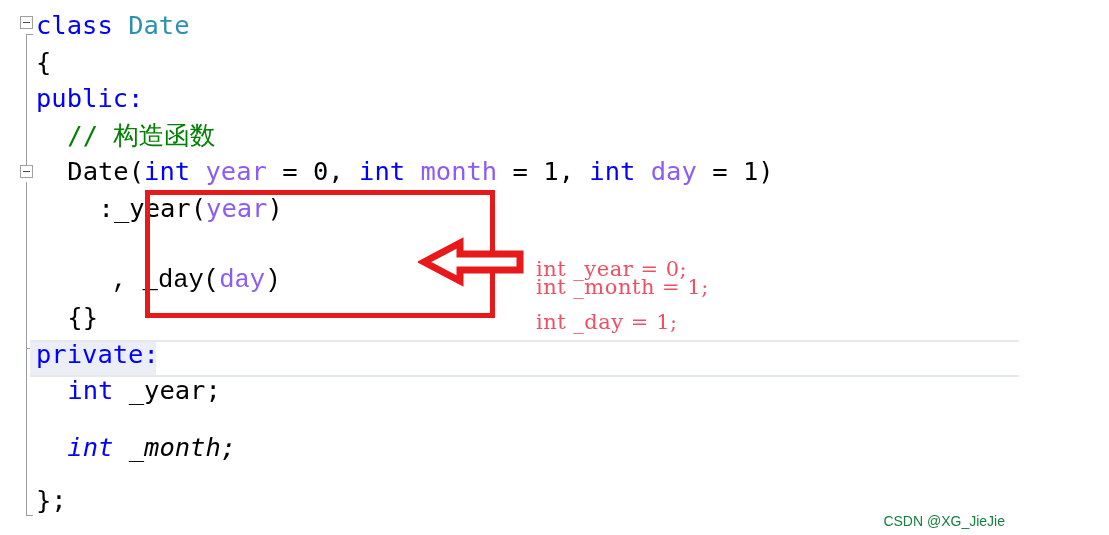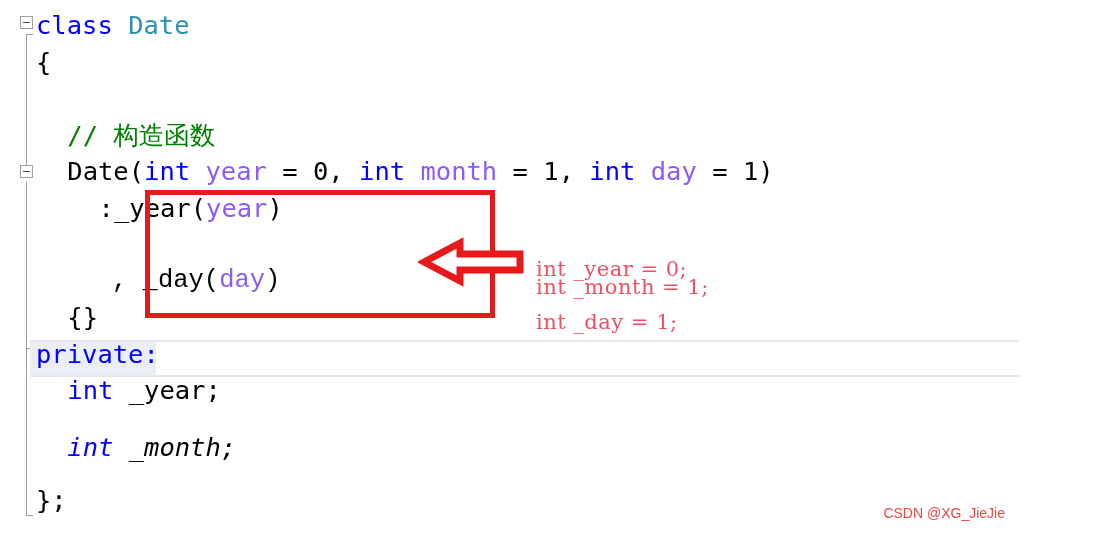--- a/index.html
+++ b/index.html
@@ -116,24 +116,24 @@
   }
   .note.code {
     font-size: 21px;
     letter-spacing: 0.5px;
   }
 
   
   #watermark {
     position: absolute;
     right: 14px;
-    bottom: 14px;
+    bottom: 6px;
     font-family: "Liberation Sans", sans-serif;
     font-size: 14px;
-    color: #ef4444;
+    color: #15803d;
     white-space: pre;
   }
 </style>
 </head>
 <body>
 
 <div id="screen">
 
   <div>
     <div class="gutter-line top"></div>
@@ -145,20 +145,21 @@
     <div class="collapse-box" style="left:20px; top:165px;"></div>
   </div>
 
   <div class="hl-row" style="top:340px;">
     <div class="fill"></div>
   </div>
 
   <div id="code">
       <div class="code-line" style="top: 7px; left: 36px;"><span class="kw">class</span><span class="punc"> </span><span class="type">Date</span></div>
       <div class="code-line" style="top: 43.5px; left: 36px;"><span class="punc">{</span></div>
+      <div class="code-line" style="top: 80px; left: 36px;"><span class="kw">public:</span></div>
       <div class="code-line" style="top: 116.5px; left: 67.3px;"><span class="comment">// 构造函数</span></div>
       <div class="code-line" style="top: 153px; left: 67.3px;"><span class="punc">Date(</span><span class="kw">int</span><span class="punc"> </span><span class="param">year</span><span class="punc"> = 0, </span><span class="kw">int</span><span class="punc"> </span><span class="param">month</span><span class="punc"> = 1, </span><span class="kw">int</span><span class="punc"> </span><span class="param">day</span><span class="punc"> = 1)</span></div>
       <div class="code-line" style="top: 189.5px; left: 98.6px;"><span class="punc">:_year(</span><span class="param">year</span><span class="punc">)</span></div>
       <div class="code-line" style="top: 262.5px; left: 112px; font-family: Liberation Mono, monospace;"><span class="punc">, _day(</span><span class="param">day</span><span class="punc">)</span></div>
       <div class="code-line" style="top: 299px; left: 67.3px;"><span class="punc">{}</span></div>
       <div class="code-line" style="top: 335.5px; left: 36px;"><span class="kw">private:</span></div>
       <div class="code-line" style="top: 372px; left: 67.3px;"><span class="kw">int</span><span class="punc"> _year;</span></div>
       <div class="code-line" style="top: 429px; left: 67.3px; font-style: italic;"><span class="kw">int</span><span class="punc"> _month;</span></div>
       <div class="code-line" style="top: 481.5px; left: 36px;"><span class="punc">};</span></div>
     </div>

